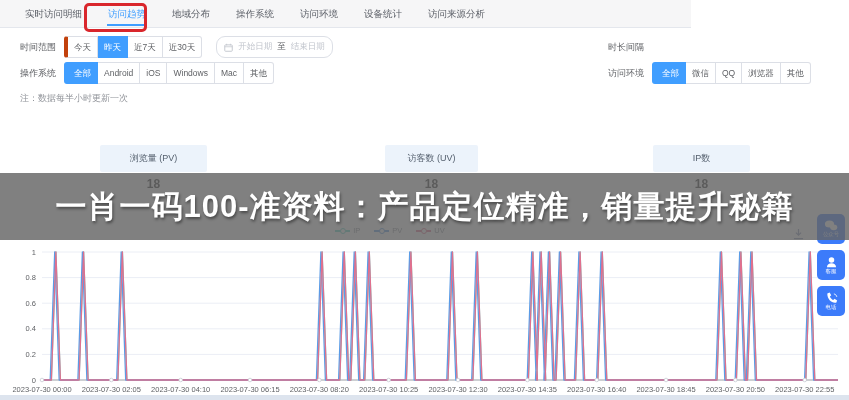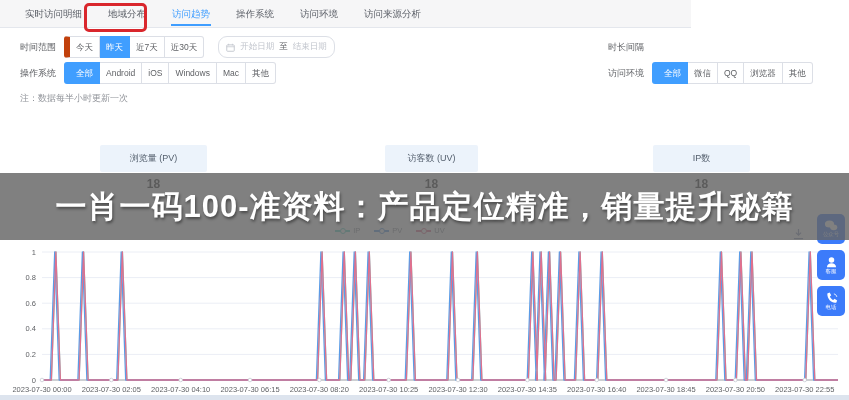--- a/index.html
+++ b/index.html
@@ -15,21 +15,21 @@
   .hl-box{position:absolute;left:84px;top:3px;width:57px;height:23px;border:3px solid #d9262c;border-radius:5px;pointer-events:none;z-index:5;}
 
   
   .frow{position:absolute;left:0;width:675px;height:22px;}
   .frow1{top:36px;} .frow2{top:62px;}
   .fgroup{position:absolute;display:flex;align-items:center;height:22px;}
   .flabel{font-size:9px;color:#606266;margin-right:8px;white-space:nowrap;}
   .btn-group{display:inline-flex;}
   .fbtn{border:1px solid #dcdfe6;border-left:none;padding:0 6px;height:20px;line-height:20px;
     font-size:8.5px;color:#606266;background:#fff;cursor:pointer;white-space:nowrap;}
-  .fbtn:first-child{border-left:6px solid #c2410c;border-radius:3px 0 0 3px;}
+  .fbtn:first-child{border-left:4px solid #c2410c;border-radius:3px 0 0 3px;}
   .fbtn:last-child{border-radius:0 3px 3px 0;}
   .fbtn.active{background:#409eff;border-color:#409eff;color:#fff;}
   .date-input{display:flex;align-items:center;gap:5px;margin-left:14px;border:1px solid #dcdfe6;border-radius:9px;
     height:20px;padding:0 7px;background:#fff;}
   .date-input .ph{font-size:8.5px;color:#c0c4cc;white-space:nowrap;}
   .date-input .sep{font-size:8.5px;color:#606266;}
   .note{position:absolute;left:20px;top:92px;font-size:9px;color:#909399;}
 
   
   .card{position:absolute;top:145px;text-align:center;}
@@ -65,24 +65,25 @@
 
   .bottom-strip{position:absolute;left:0;top:395px;width:849px;height:5px;background:#dde4ee;}
 </style>
 </head>
 <body>
 
 <div id="app">
 
   <div class="tabbar">
     <div class="tab">实时访问明细</div>
+    <div class="tab active">访问趋势</div>
     <div class="tab">地域分布</div>
-    <div class="tab active">访问趋势</div>
     <div class="tab">操作系统</div>
     <div class="tab">访问环境</div>
+    <div class="tab">设备统计</div>
     <div class="tab">访问来源分析</div>
   </div>
   <div class="hl-box"></div>
 
   <div class="frow frow1">
     <div class="fgroup" style="left:20px;">
       <span class="flabel">时间范围</span>
       <span class="btn-group">
         <span class="fbtn">今天</span>
         <span class="fbtn active">昨天</span>

